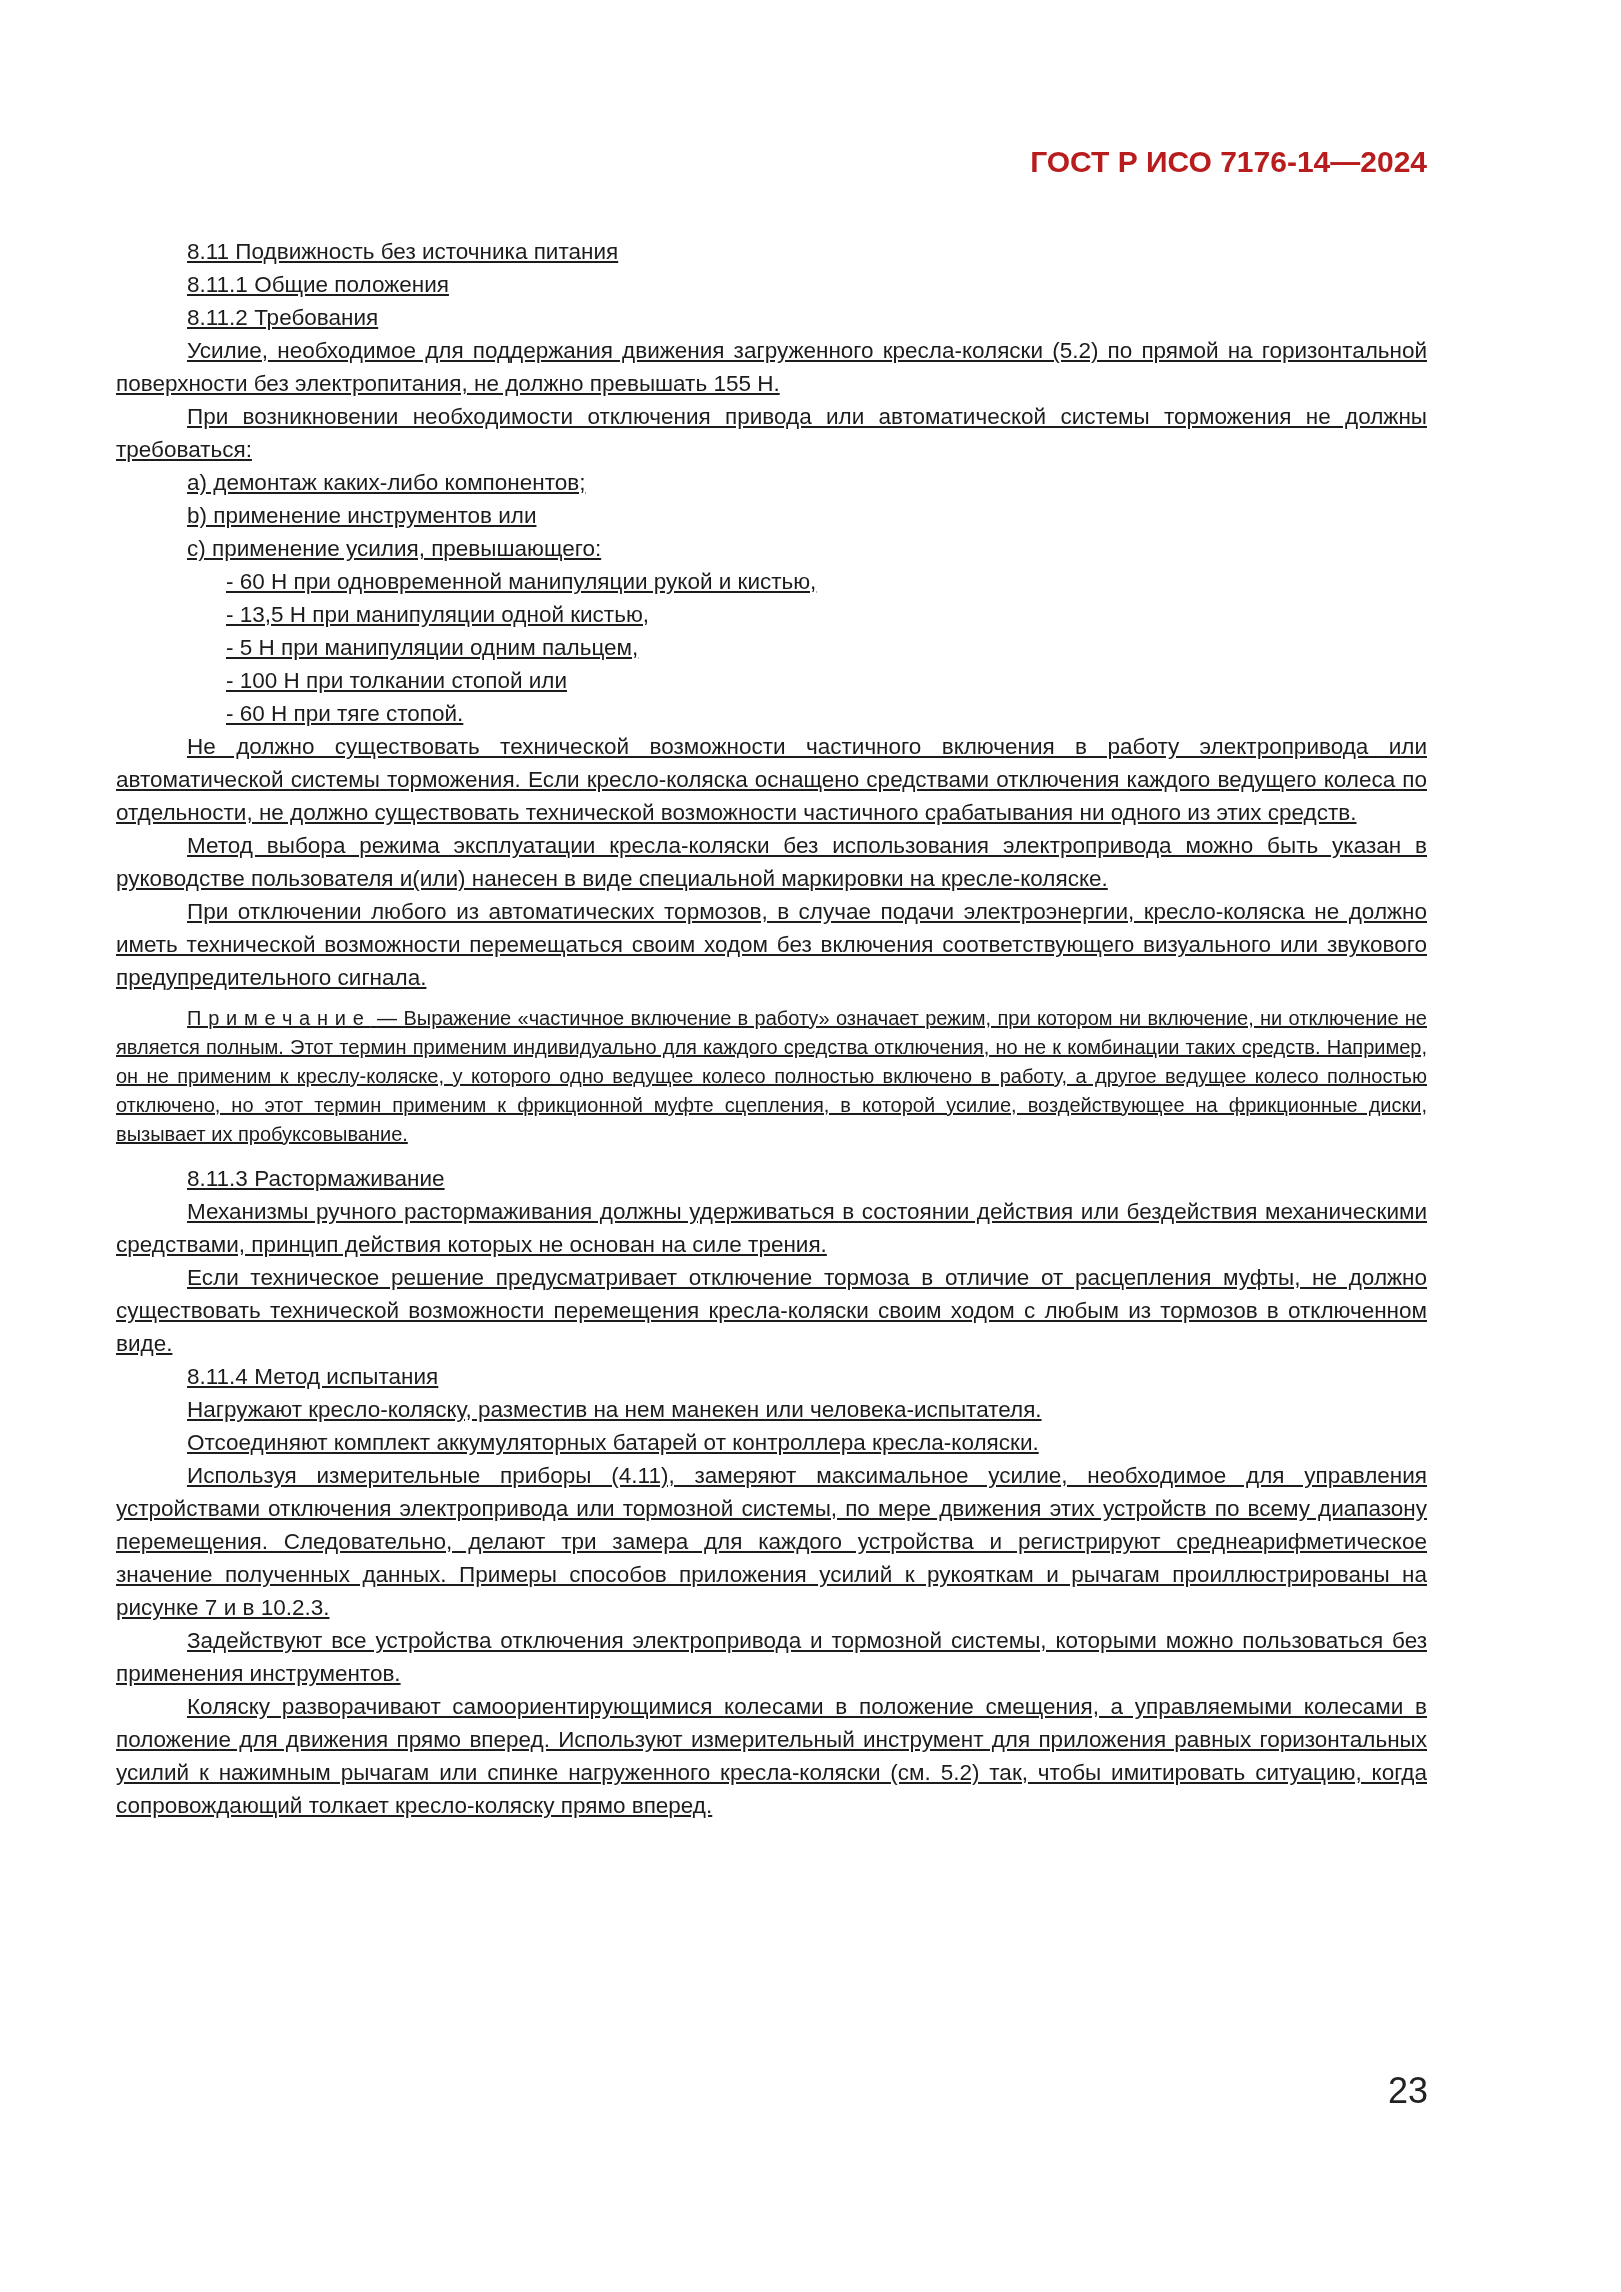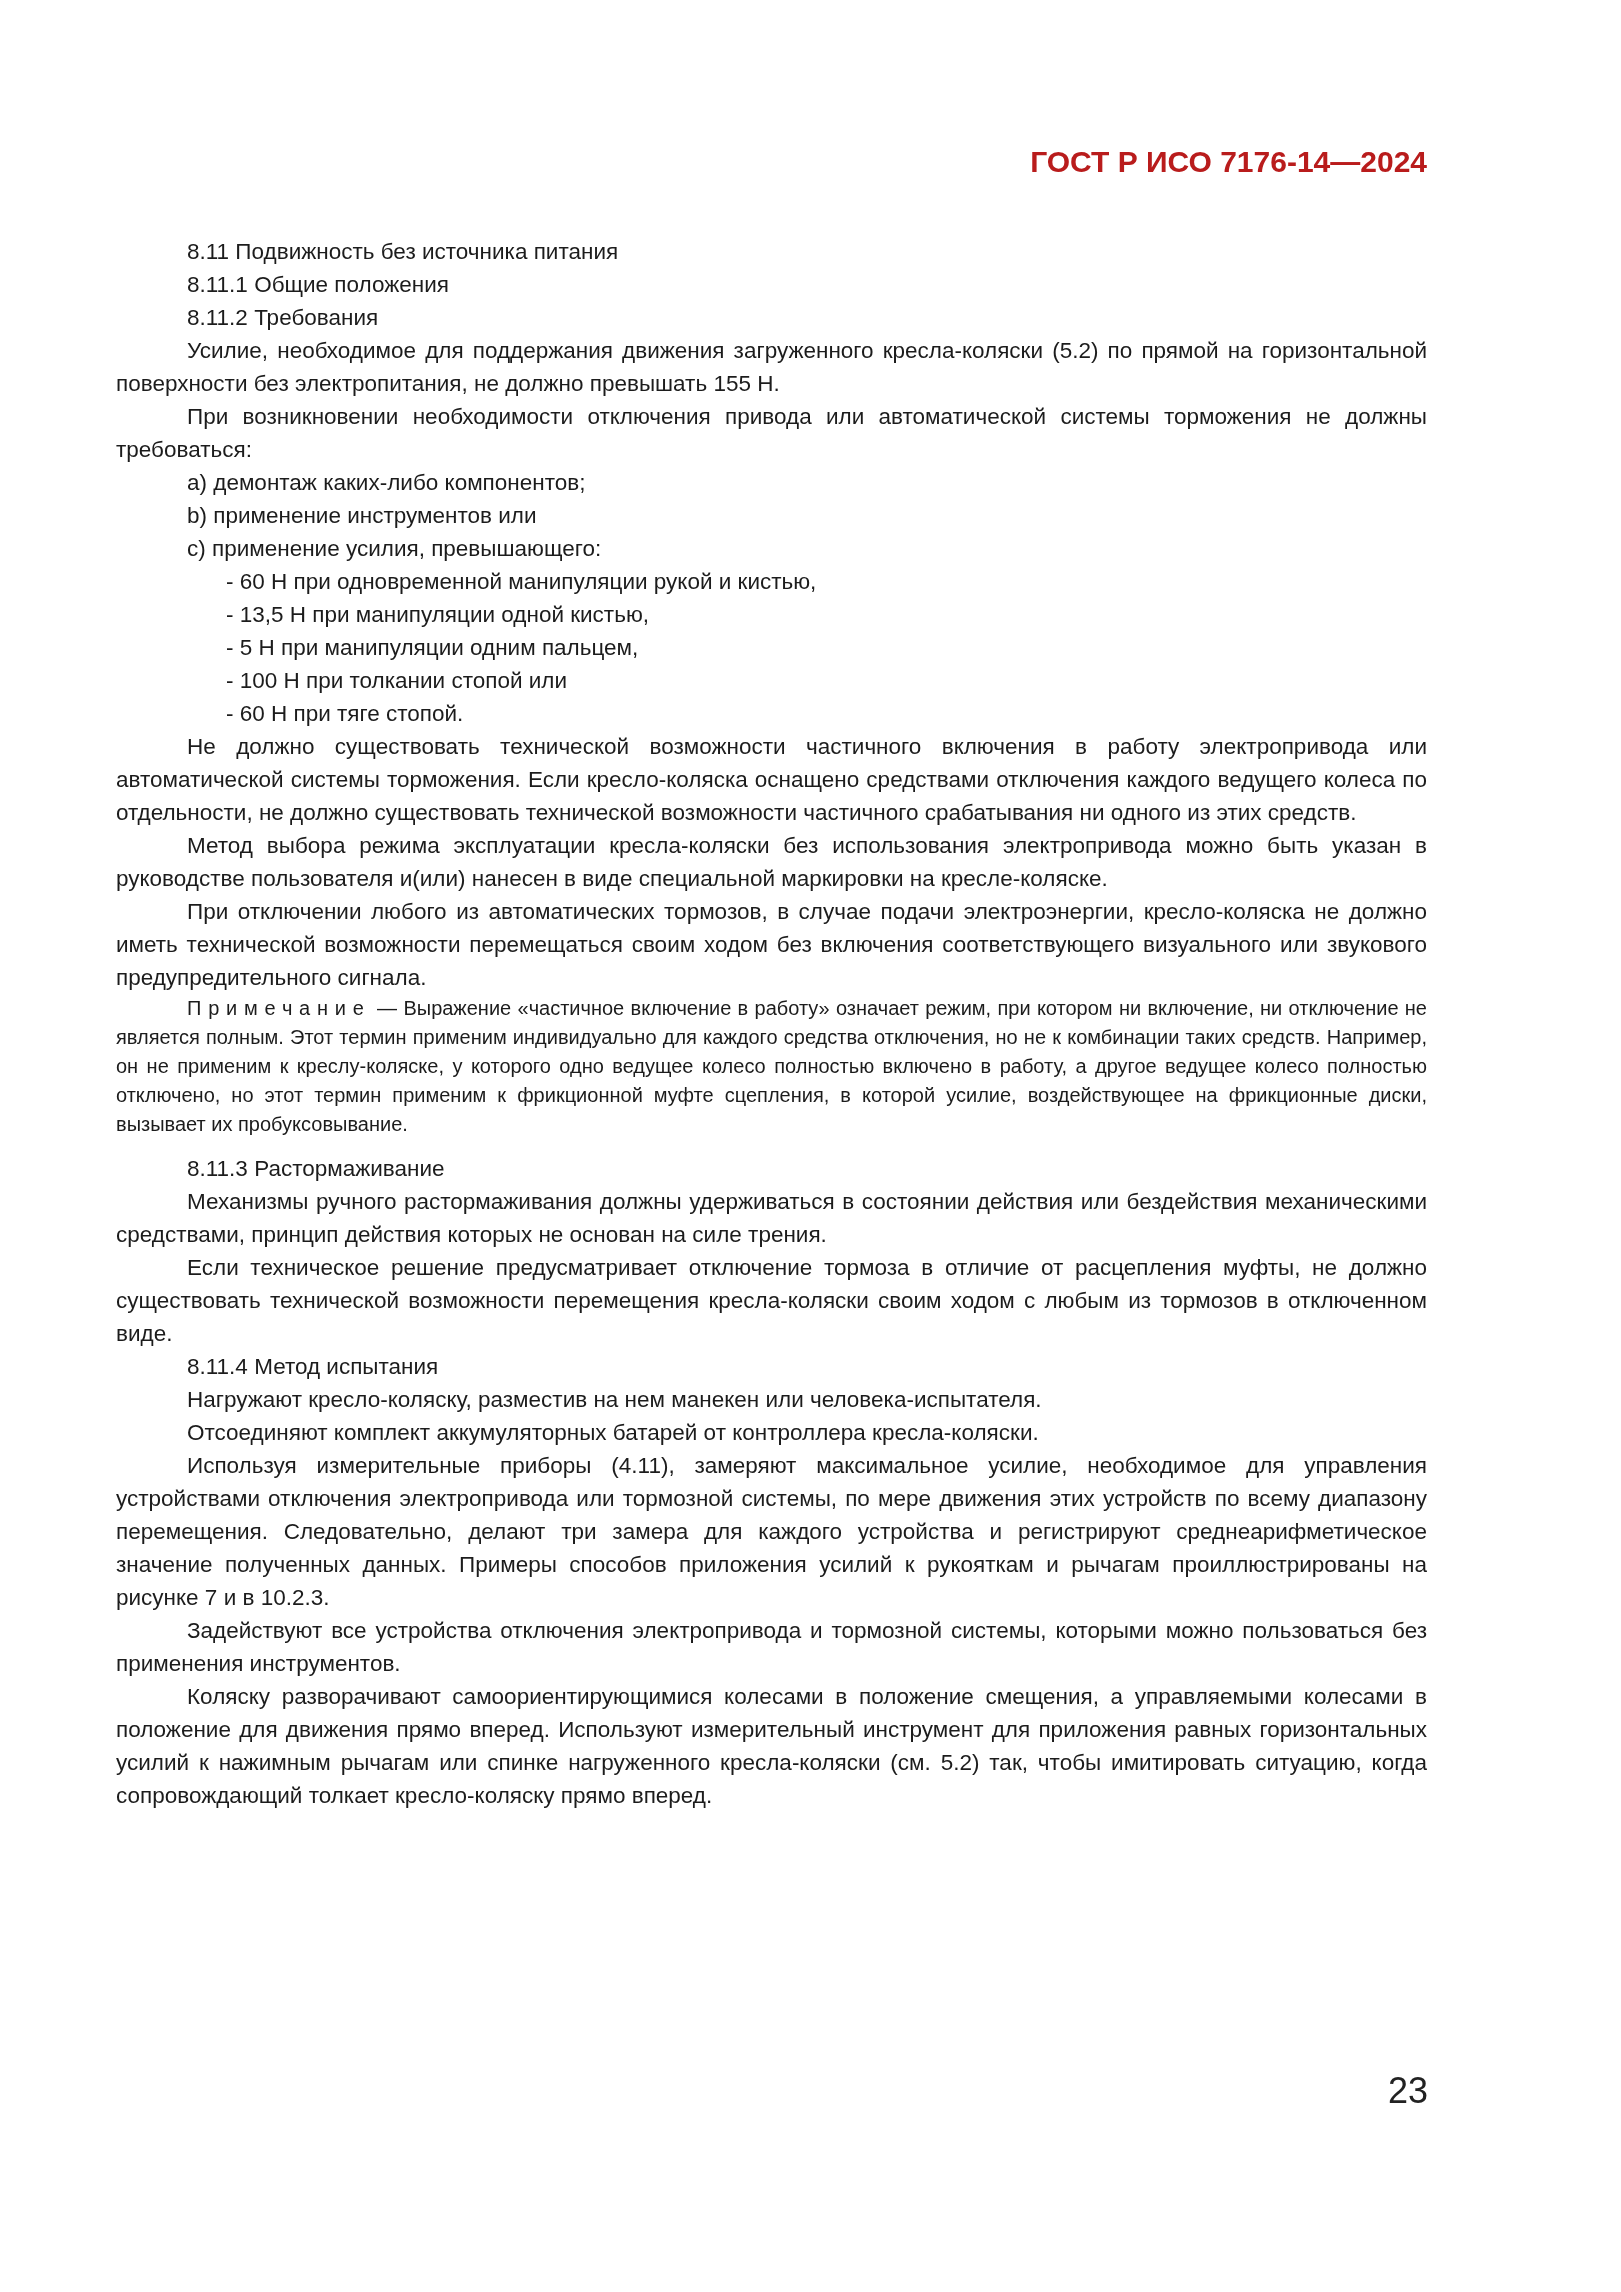--- a/index.html
+++ b/index.html
@@ -21,20 +21,21 @@
     color:#b91c1c;
     white-space:nowrap;
   }
   .textblock{
     position:absolute;
     top:235px;
     left:116px;
     width:1311px;
     font-size:22.5px;
     line-height:33px;
+    text-decoration:underline;
   }
   .textblock p, .textblock h1, .textblock h2{
     margin:0;
     font-size:22.5px;
     line-height:33px;
     font-weight:400;
   }
   .h{
     font-weight:700;
     padding-left:71px;
@@ -48,21 +49,21 @@
     hyphens:manual;
     -webkit-hyphens:manual;
   }
   p.li{
     text-indent:71px;
   }
   p.li2{
     text-indent:110px;
   }
   p.note{
-    margin-top:0;
+    margin-top:10px;
     margin-bottom:12.7px;
     font-size:20px;
     line-height:29px;
     text-align:justify;
     text-indent:71px;
     hyphens:manual;
     -webkit-hyphens:manual;
   }
   .note-label{
     letter-spacing:0.34em;

